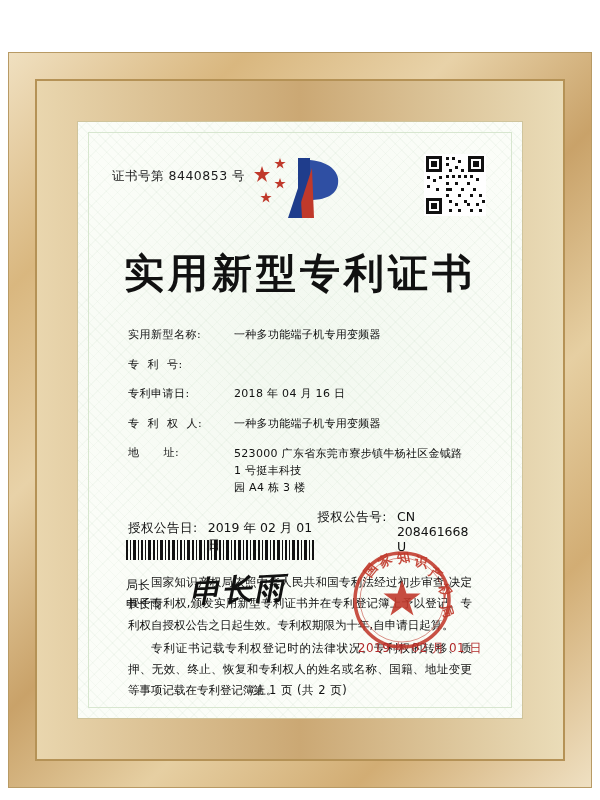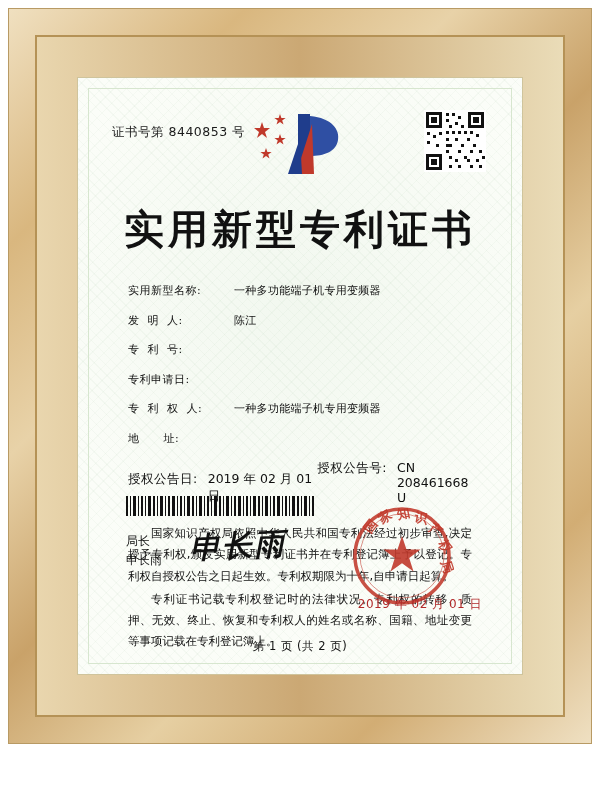--- a/index.html
+++ b/index.html
@@ -14,20 +14,21 @@
     overflow: hidden;
   }
 
   
   .certificate {
     position: relative;
     width: 600px;
     height: 752px;
     box-sizing: border-box;
     background: #ffffff;
+    margin-top: 44px;
   }
   .frame-outer {
     position: absolute;
     left: 8px;
     top: 8px;
     right: 8px;
     bottom: 8px;
     box-sizing: border-box;
     background:
       linear-gradient(135deg, #f0e0c0 0%, #d9b77f 18%, #e8d2a8 34%,
@@ -347,45 +348,45 @@
           <div class="title">实用新型专利证书</div>
 
           <div class="fields">
 
             <div class="field-row">
               <span class="field-label">实用新型名称:</span>
               <span class="field-sep"></span>
               <span class="field-value">一种多功能端子机专用变频器</span>
             </div>
 
-            <div class="field-row">
-              <span class="field-label">发  明  人:</span>
-              <span class="field-sep"></span>
-              <span class="field-value">陈江</span>
-            </div>
 
             <div class="field-row">
               <span class="field-label">专  利  号:</span>
               <span class="field-sep"></span>
             </div>
 
             <div class="field-row">
               <span class="field-label">专利申请日:</span>
               <span class="field-sep"></span>
+              <span class="field-value">2018 年 04 月 16 日</span>
             </div>
 
             <div class="field-row">
               <span class="field-label">专  利  权  人:</span>
               <span class="field-sep"></span>
               <span class="field-value">一种多功能端子机专用变频器</span>
             </div>
 
             <div class="field-row">
               <span class="field-label">地      址:</span>
               <span class="field-sep"></span>
+              <span class="field-value two-line">
+                <span>523000  广东省东莞市寮步镇牛杨社区金钺路 1 号挺丰科技</span>
+                <span class="value-line2">园 A4 栋 3 楼</span>
+              </span>
             </div>
 
             <div class="row-split">
               <span class="left">
                 <span class="rlabel">授权公告日:</span>
                 <span class="field-sep"></span>
                 <span>2019 年 02 月 01 日</span>
               </span>
               <span class="right">
                 <span class="rlabel">授权公告号:</span>

